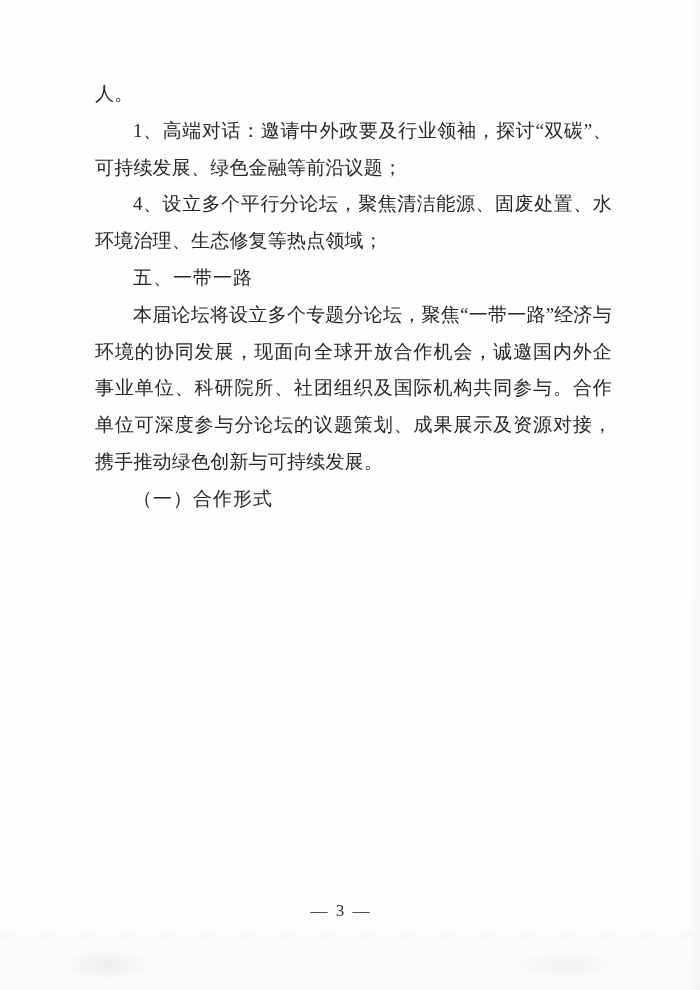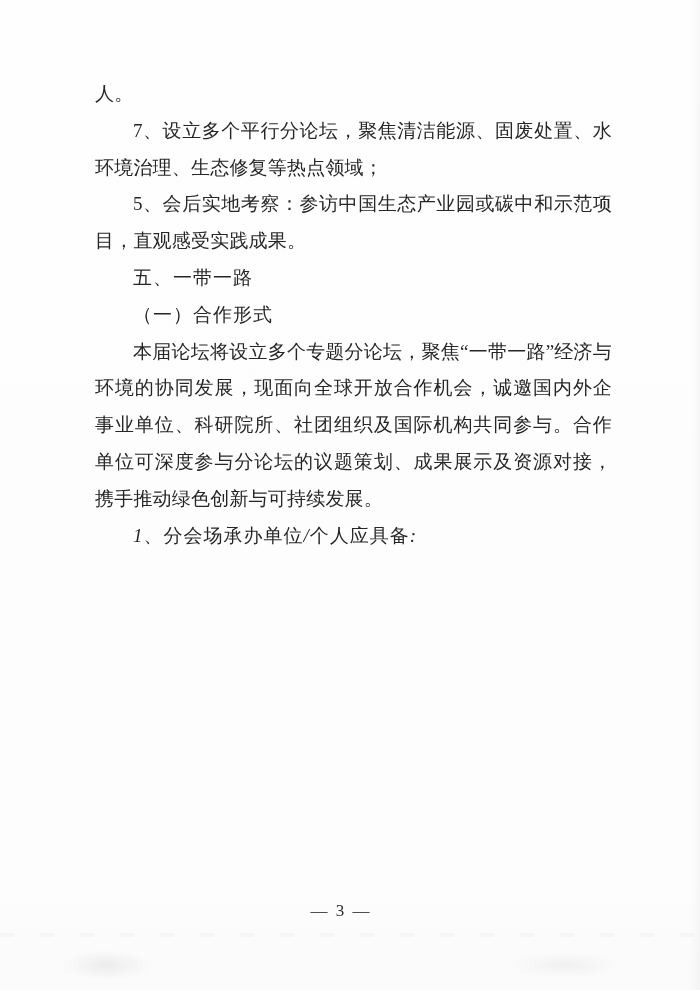--- a/index.html
+++ b/index.html
@@ -85,26 +85,25 @@
     background: linear-gradient(90deg, rgba(255,255,255,0), rgba(180,180,180,0.10));
   }
 </style>
 </head>
 <body>
 
 <div class="page">
 
   <div class="doc-body">
     <p class="para noindent">人。</p>
-    <p class="para">7、设立多个平行分论坛，聚焦清洁能源、固废处置、水环境治理、生态修复等热点领域；</p>
-    <p class="para">5、会后实地考察：参访中国生态产业园或碳中和示范项目，直观感受实践成果。</p>
+    <p class="para">1、高端对话：邀请中外政要及行业领袖，探讨“双碳”、可持续发展、绿色金融等前沿议题；</p>
+    <p class="para">4、设立多个平行分论坛，聚焦清洁能源、固废处置、水环境治理、生态修复等热点领域；</p>
     <p class="para kai">五、一带一路</p>
+    <p class="para">本届论坛将设立多个专题分论坛，聚焦“一带一路”经济与环境的协同发展，现面向全球开放合作机会，诚邀国内外企事业单位、科研院所、社团组织及国际机构共同参与。合作单位可深度参与分论坛的议题策划、成果展示及资源对接，携手推动绿色创新与可持续发展。</p>
     <p class="para kai">（一）合作形式</p>
-    <p class="para">本届论坛将设立多个专题分论坛，聚焦“一带一路”经济与环境的协同发展，现面向全球开放合作机会，诚邀国内外企事业单位、科研院所、社团组织及国际机构共同参与。合作单位可深度参与分论坛的议题策划、成果展示及资源对接，携手推动绿色创新与可持续发展。</p>
-    <p class="para kai">1、分会场承办单位/个人应具备:</p>
   </div>
 
   <div class="footer">— 3 —</div>
 
   <div class="artifact streak"></div>
   <div class="artifact smudge-left"></div>
   <div class="artifact smudge-mid"></div>
   <div class="artifact edge-right"></div>
 
 </div>

